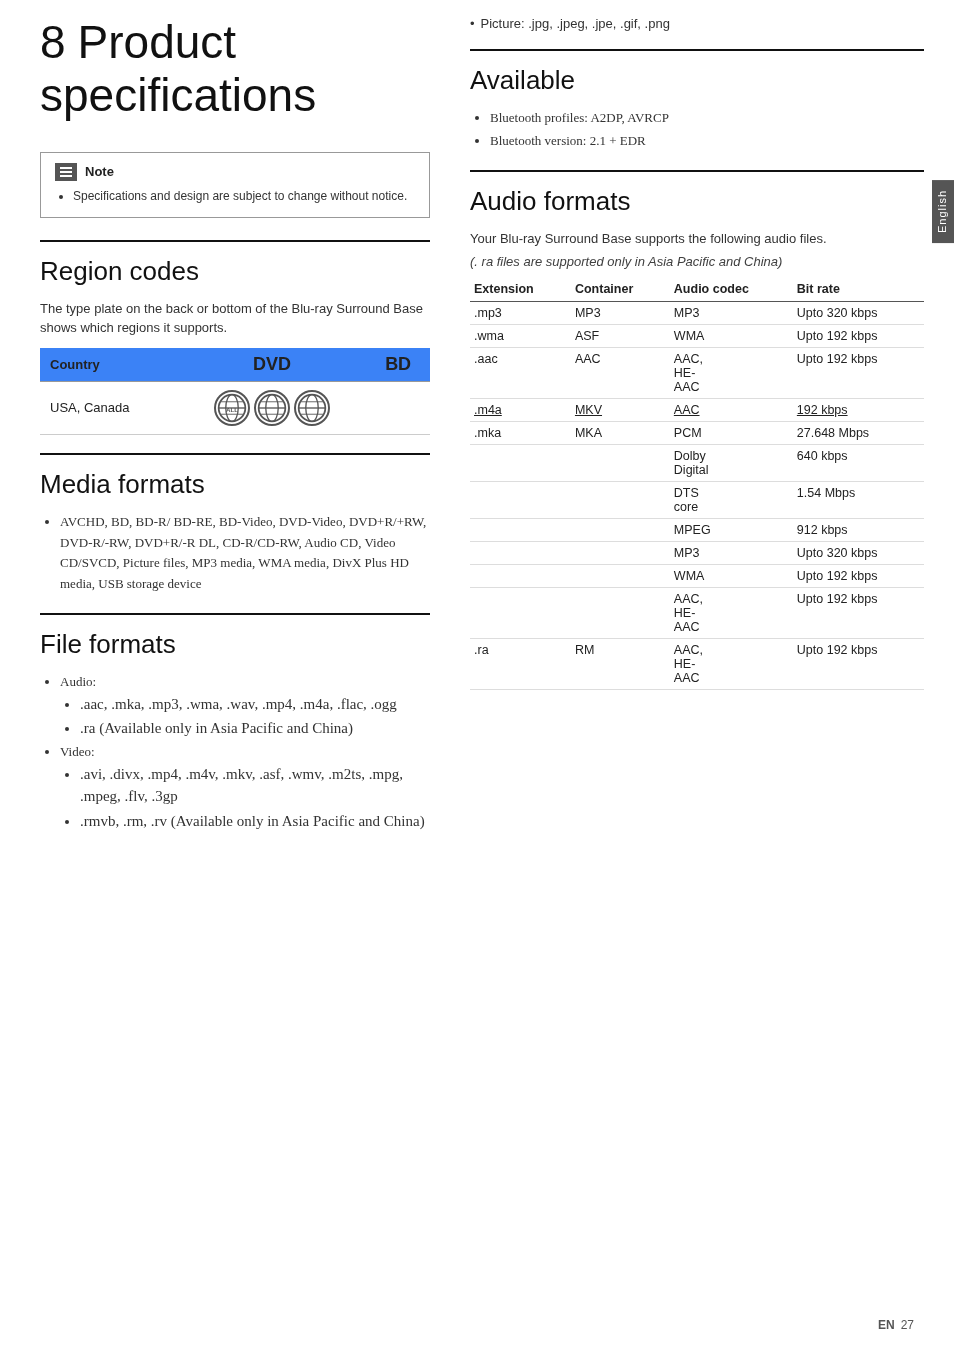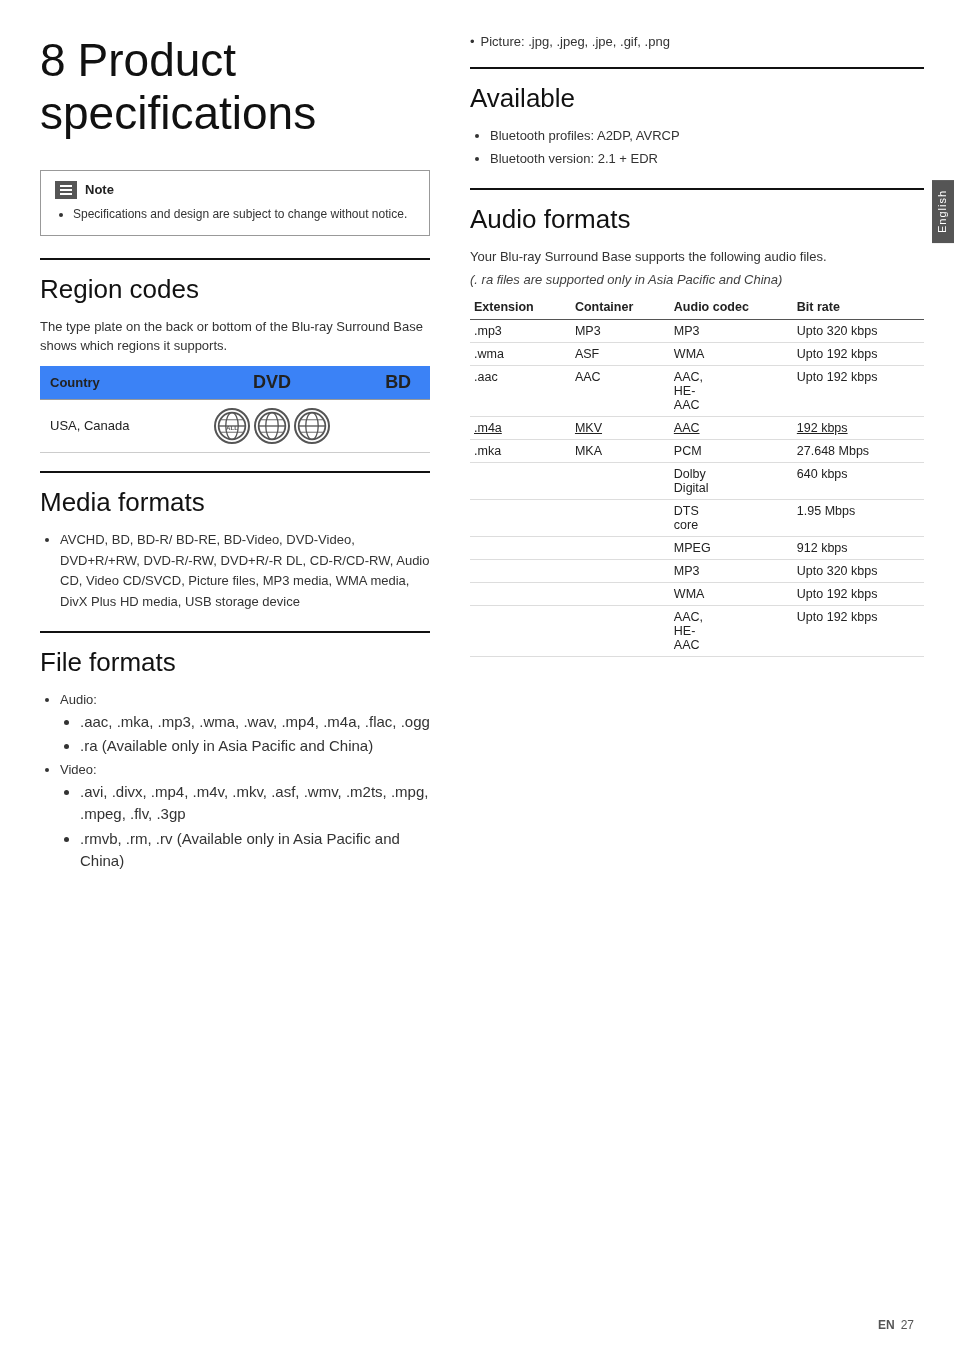--- a/index.html
+++ b/index.html
@@ -30,21 +30,21 @@
       writing-mode: vertical-rl;
       text-orientation: mixed;
       transform: rotate(180deg);
       padding: 10px 4px;
       letter-spacing: 1px;
       z-index: 10;
     }
     .content-wrap {
       display: flex;
       width: 954px;
-      padding: 34px 30px 40px 40px;
+      padding: 16px 30px 40px 40px;
     }
     .left-col {
       width: 420px;
       padding-right: 30px;
       flex-shrink: 0;
     }
     .right-col {
       flex: 1;
       padding-left: 10px;
     }
@@ -168,20 +168,21 @@
     
     .bullet-list {
       list-style: disc;
       margin-left: 20px;
       font-size: 13px;
       line-height: 1.6;
       color: #333;
     }
     .bullet-list li {
       margin-bottom: 2px;
+      font-family: Liberation Serif, serif;
     }
     
     .sub-bullet {
       list-style: disc;
       margin-left: 20px;
       font-size: 15px;
       line-height: 1.5;
     }
     
     .right-col .section-divider {
@@ -426,21 +427,21 @@
               <td style="white-space: pre-line;"></td>
               <td style="white-space: pre-line;">Dolby
 Digital</td>
               <td style="white-space: pre-line;">640 kbps</td>
             </tr>
             <tr>
               <td style="white-space: pre-line;"></td>
               <td style="white-space: pre-line;"></td>
               <td style="white-space: pre-line;">DTS
 core</td>
-              <td style="white-space: pre-line;">1.95 Mbps</td>
+              <td style="white-space: pre-line;">1.54 Mbps</td>
             </tr>
             <tr>
               <td style="white-space: pre-line;"></td>
               <td style="white-space: pre-line;"></td>
               <td style="white-space: pre-line;">MPEG</td>
               <td style="white-space: pre-line;">912 kbps</td>
             </tr>
             <tr>
               <td style="white-space: pre-line;"></td>
               <td style="white-space: pre-line;"></td>
@@ -449,20 +450,28 @@
             </tr>
             <tr>
               <td style="white-space: pre-line;"></td>
               <td style="white-space: pre-line;"></td>
               <td style="white-space: pre-line;">WMA</td>
               <td style="white-space: pre-line;">Upto 192 kbps</td>
             </tr>
             <tr>
               <td style="white-space: pre-line;"></td>
               <td style="white-space: pre-line;"></td>
+              <td style="white-space: pre-line;">AAC,
+HE-
+AAC</td>
+              <td style="white-space: pre-line;">Upto 192 kbps</td>
+            </tr>
+            <tr style="border-top: 1px solid rgb(85, 85, 85);">
+              <td style="white-space: pre-line;">.ra</td>
+              <td style="white-space: pre-line;">RM</td>
               <td style="white-space: pre-line;">AAC,
 HE-
 AAC</td>
               <td style="white-space: pre-line;">Upto 192 kbps</td>
             </tr>
           </tbody>
       </table>
 
     </div>
   </div>

